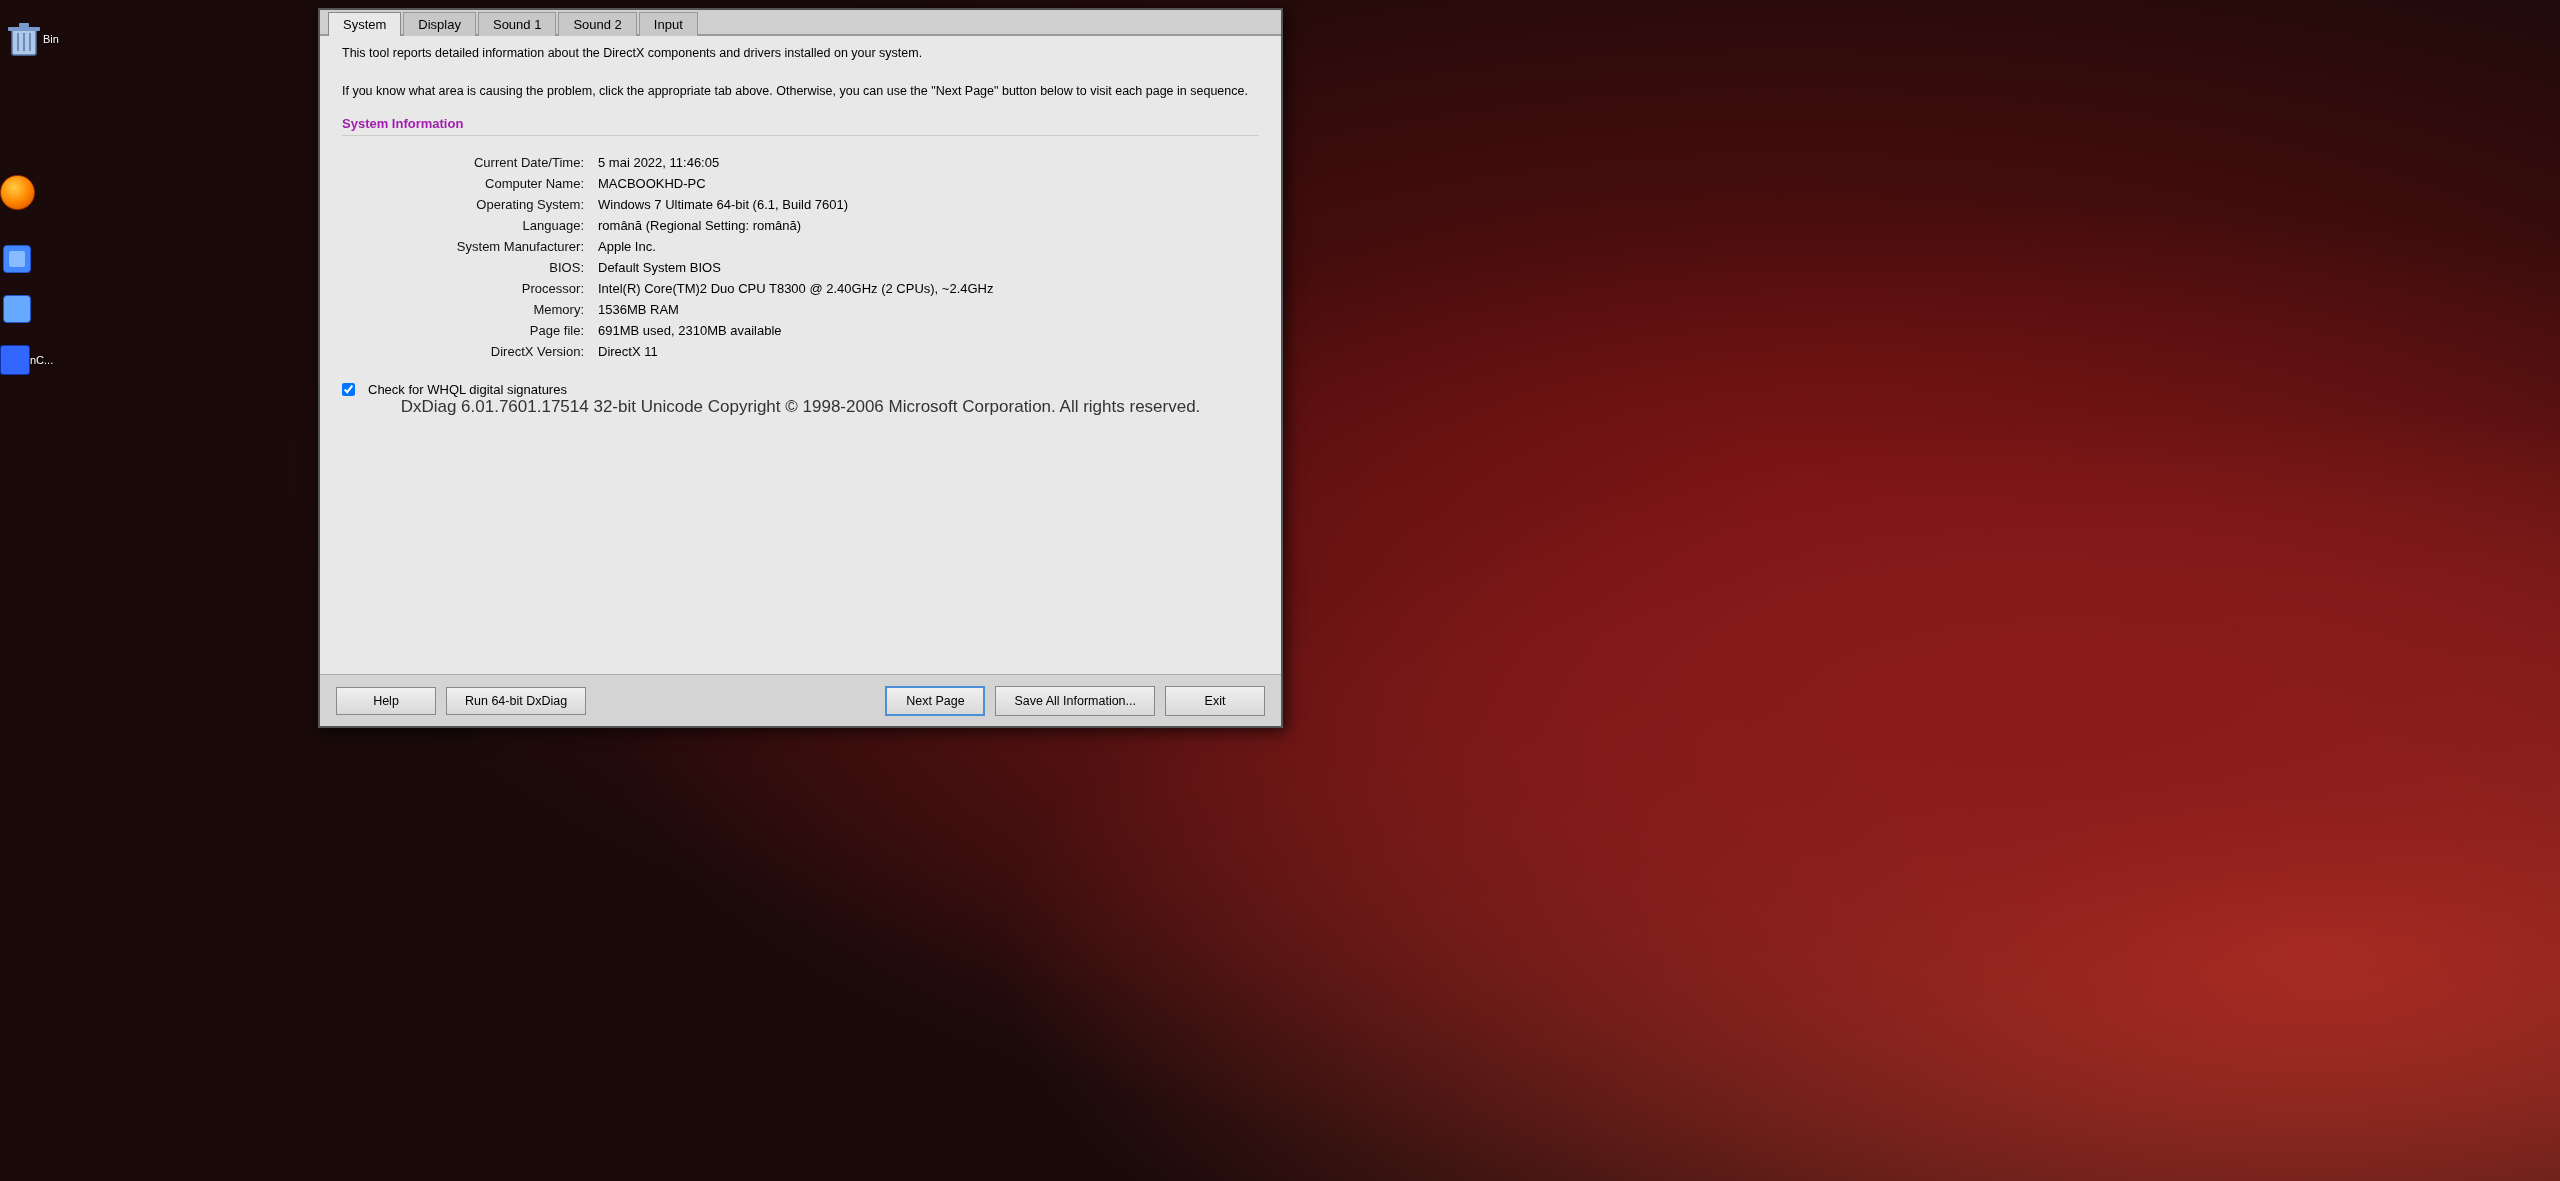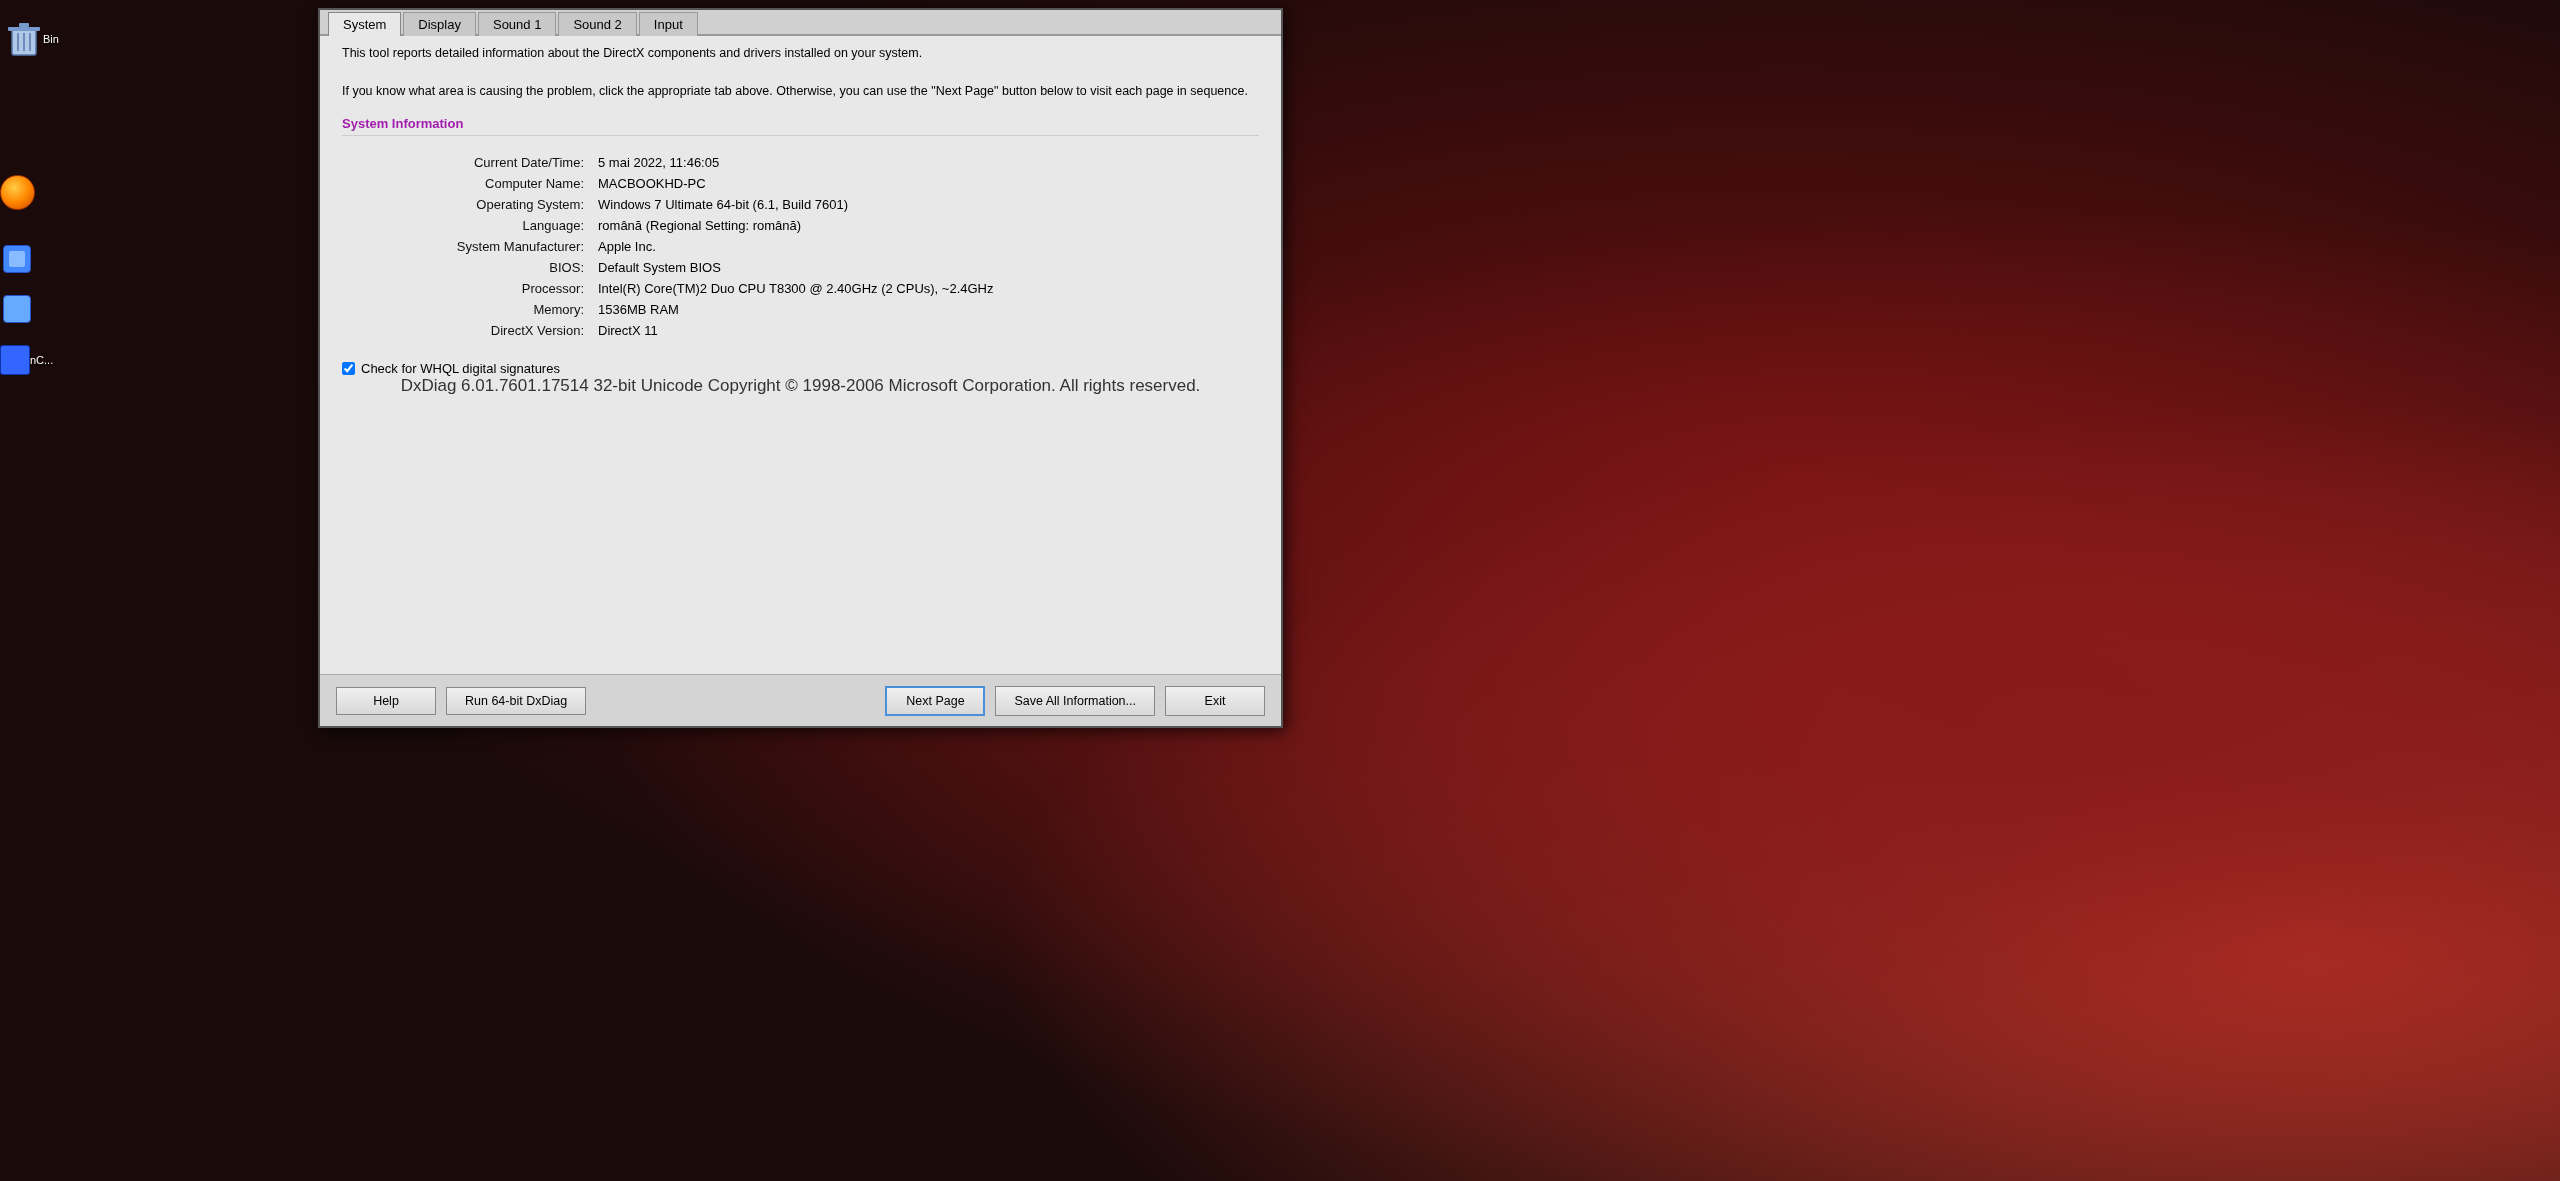--- a/index.html
+++ b/index.html
@@ -117,21 +117,21 @@
     }
 
     .info-table tr td:last-child {
       text-align: left;
     }
 
     .checkbox-area {
       margin-top: 20px;
       display: flex;
       align-items: center;
-      gap: 6px;
+      gap: 13px;
       font-size: 13px;
       color: #000;
     }
 
     .checkbox-area input[type="checkbox"] {
       width: 13px;
       height: 13px;
     }
 
     .copyright-text {
@@ -264,20 +264,24 @@
           </tr>
           <tr>
             <td>Processor:</td>
             <td>Intel(R) Core(TM)2 Duo CPU    T8300  @ 2.40GHz (2 CPUs), ~2.4GHz</td>
           </tr>
           <tr>
             <td>Memory:</td>
             <td>1536MB RAM</td>
           </tr>
           <tr>
+            <td>Page file:</td>
+            <td>691MB used, 2310MB available</td>
+          </tr>
+          <tr>
             <td>DirectX Version:</td>
             <td>DirectX 11</td>
           </tr>
         </tbody>
     </table>
 
     <div class="checkbox-area">
       <input type="checkbox" checked="" style="">
       <label>Check for WHQL digital signatures</label>
     </div>

